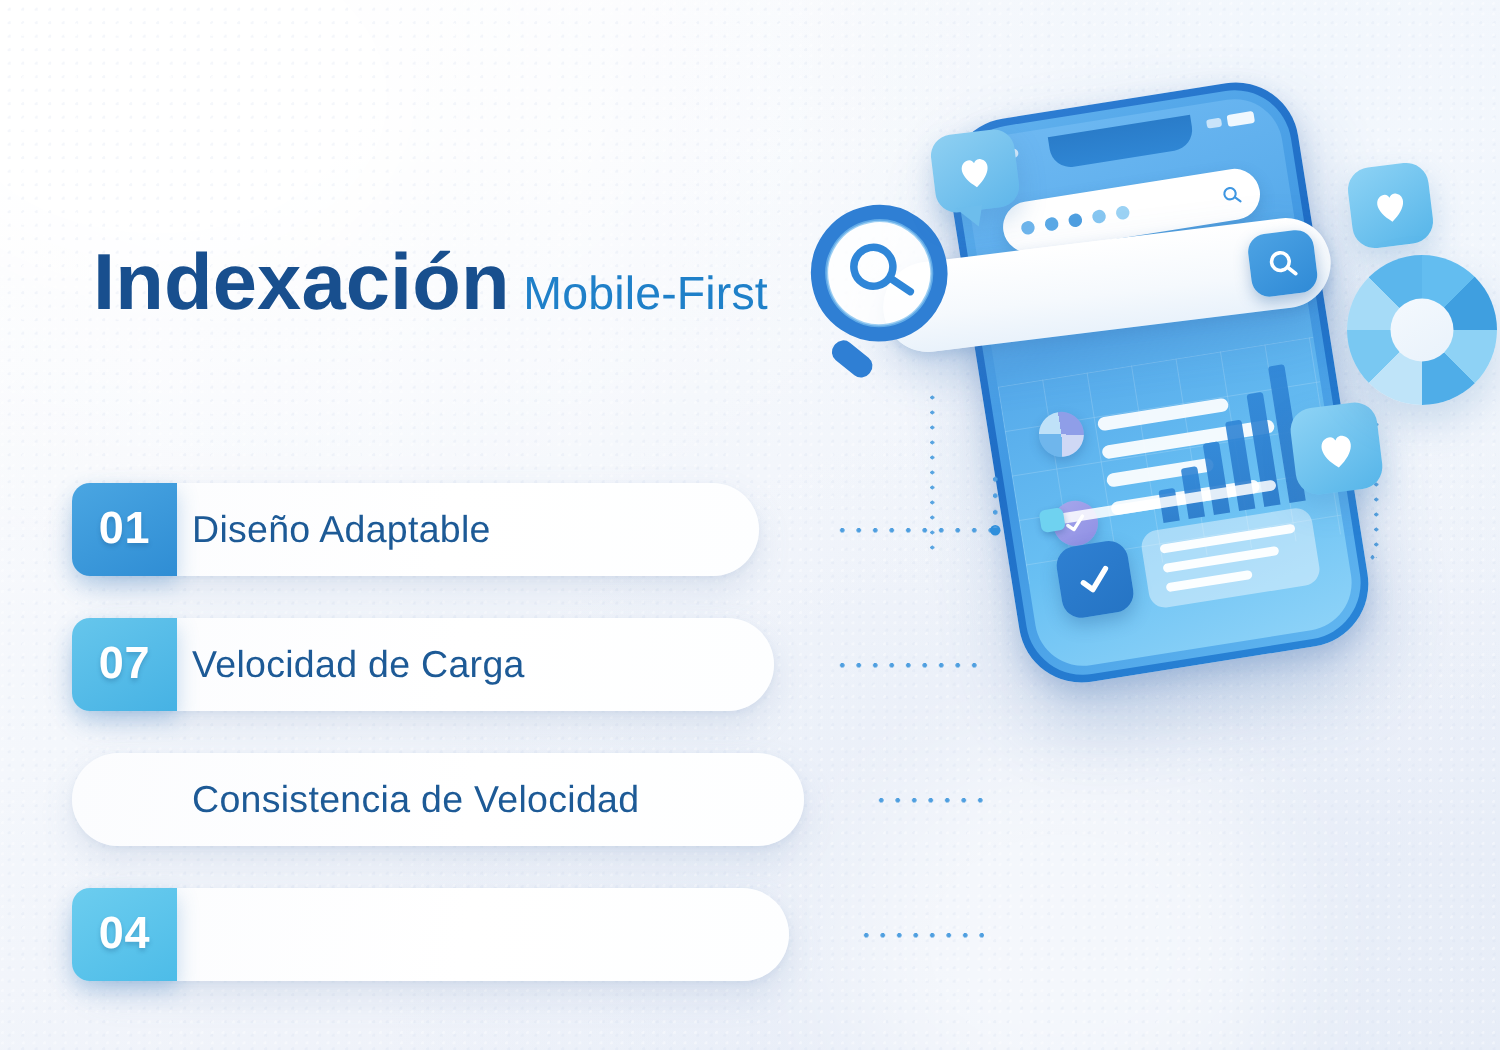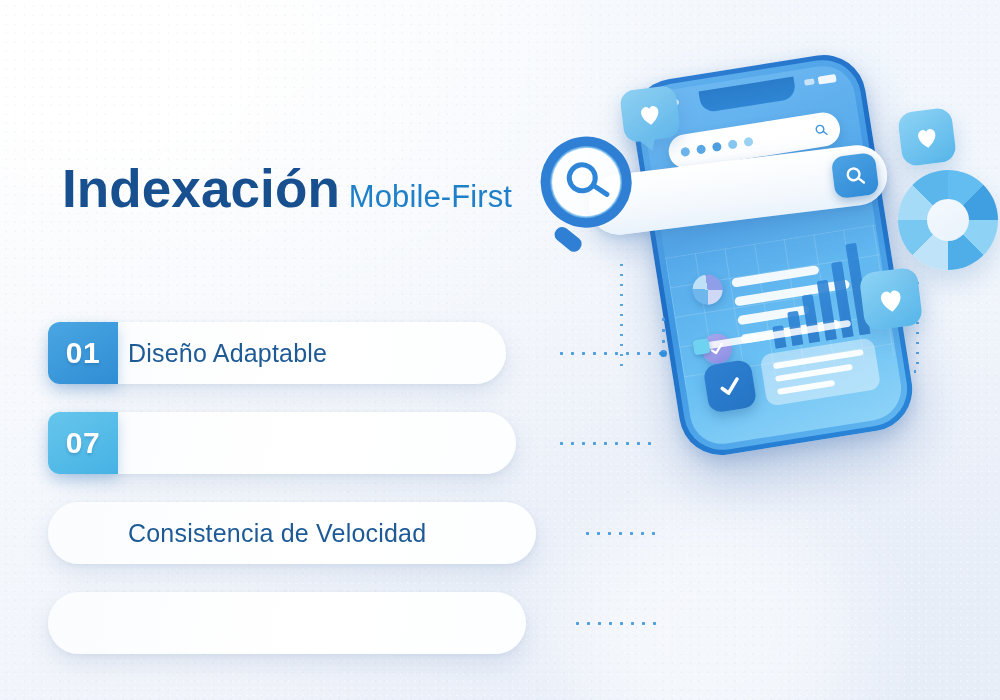--- a/index.html
+++ b/index.html
@@ -344,28 +344,32 @@
       <div class="dots" style="left:508px;width:106px"></div>
       <div class="dot-end" style="left:612px"></div>
       <div class="dots-up" style="left:614px;top:-8px;height:38px"></div>
     </div>
 
     <div class="row">
       <div class="pill" style="width:468px"></div>
       <div class="badge r0" style="background:linear-gradient(150deg,#66c6ec,#46b2e4)">
         <span>07</span>
       </div>
+      <div class="row-label">Velocidad de Carga</div>
       <div class="dots" style="left:508px;width:100px"></div>
     </div>
 
     <div class="row">
       <div class="pill" style="width:488px"></div>
       <div class="row-label">Consistencia de Velocidad</div>
       <div class="dots" style="left:534px;width:78px"></div>
     </div>
 
     <div class="row">
       <div class="pill" style="width:478px"></div>
+      <div class="badge r0" style="background:linear-gradient(150deg,#6ccdef,#4dbce8)">
+        <span>04</span>
+      </div>
       <div class="dots" style="left:524px;width:84px"></div>
     </div>
 
   </div>
 </div>
 
 </body></html>

